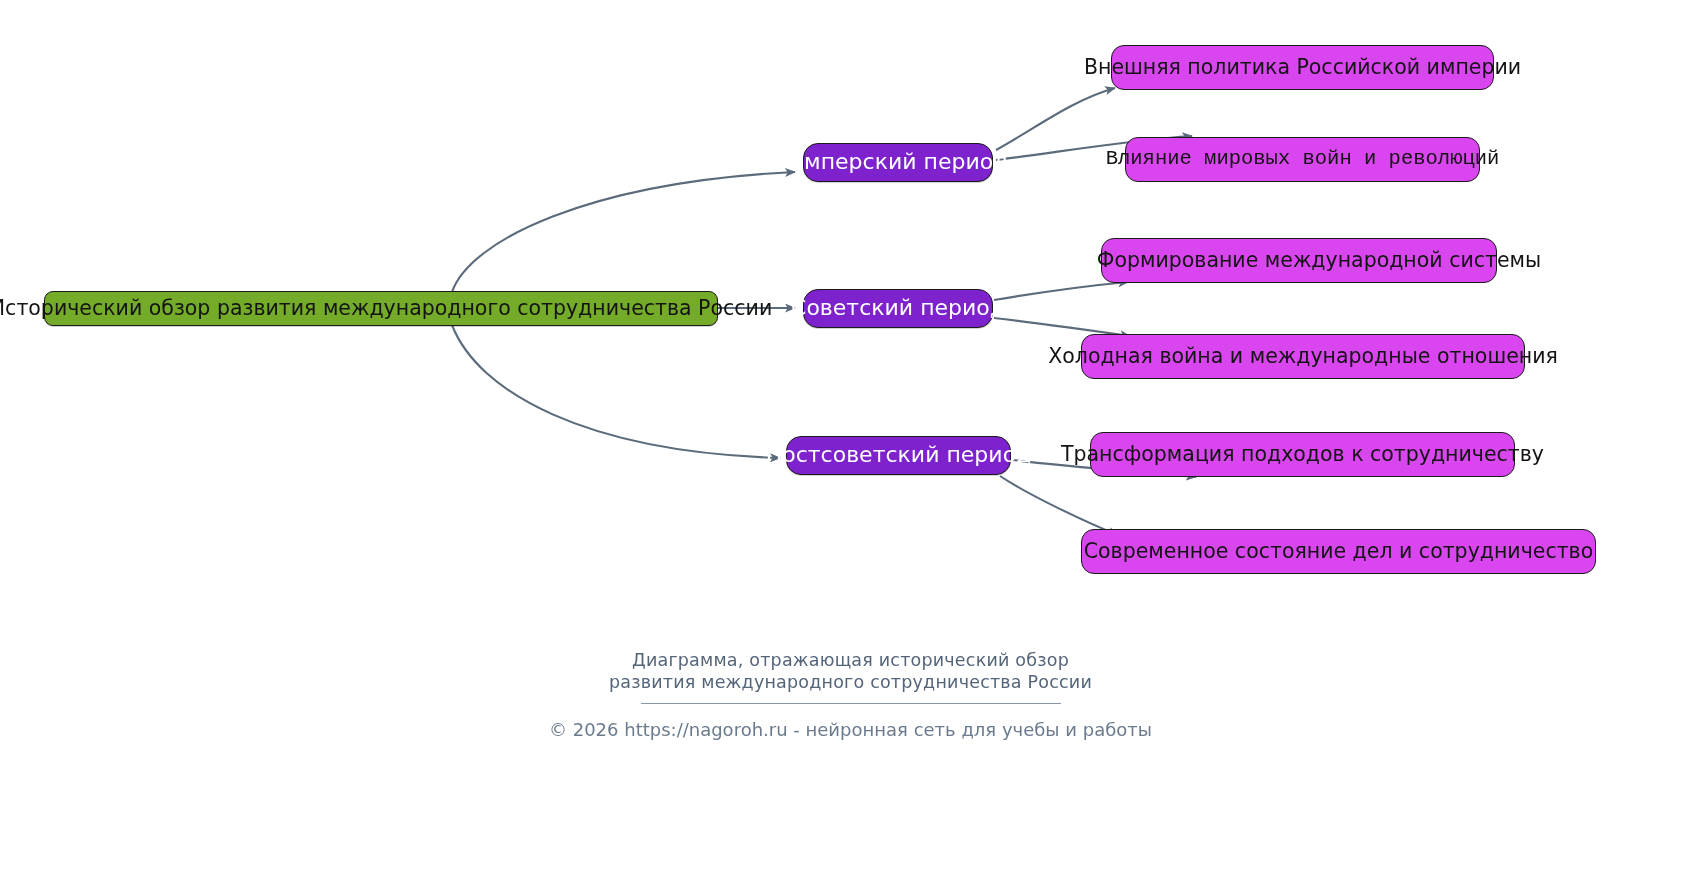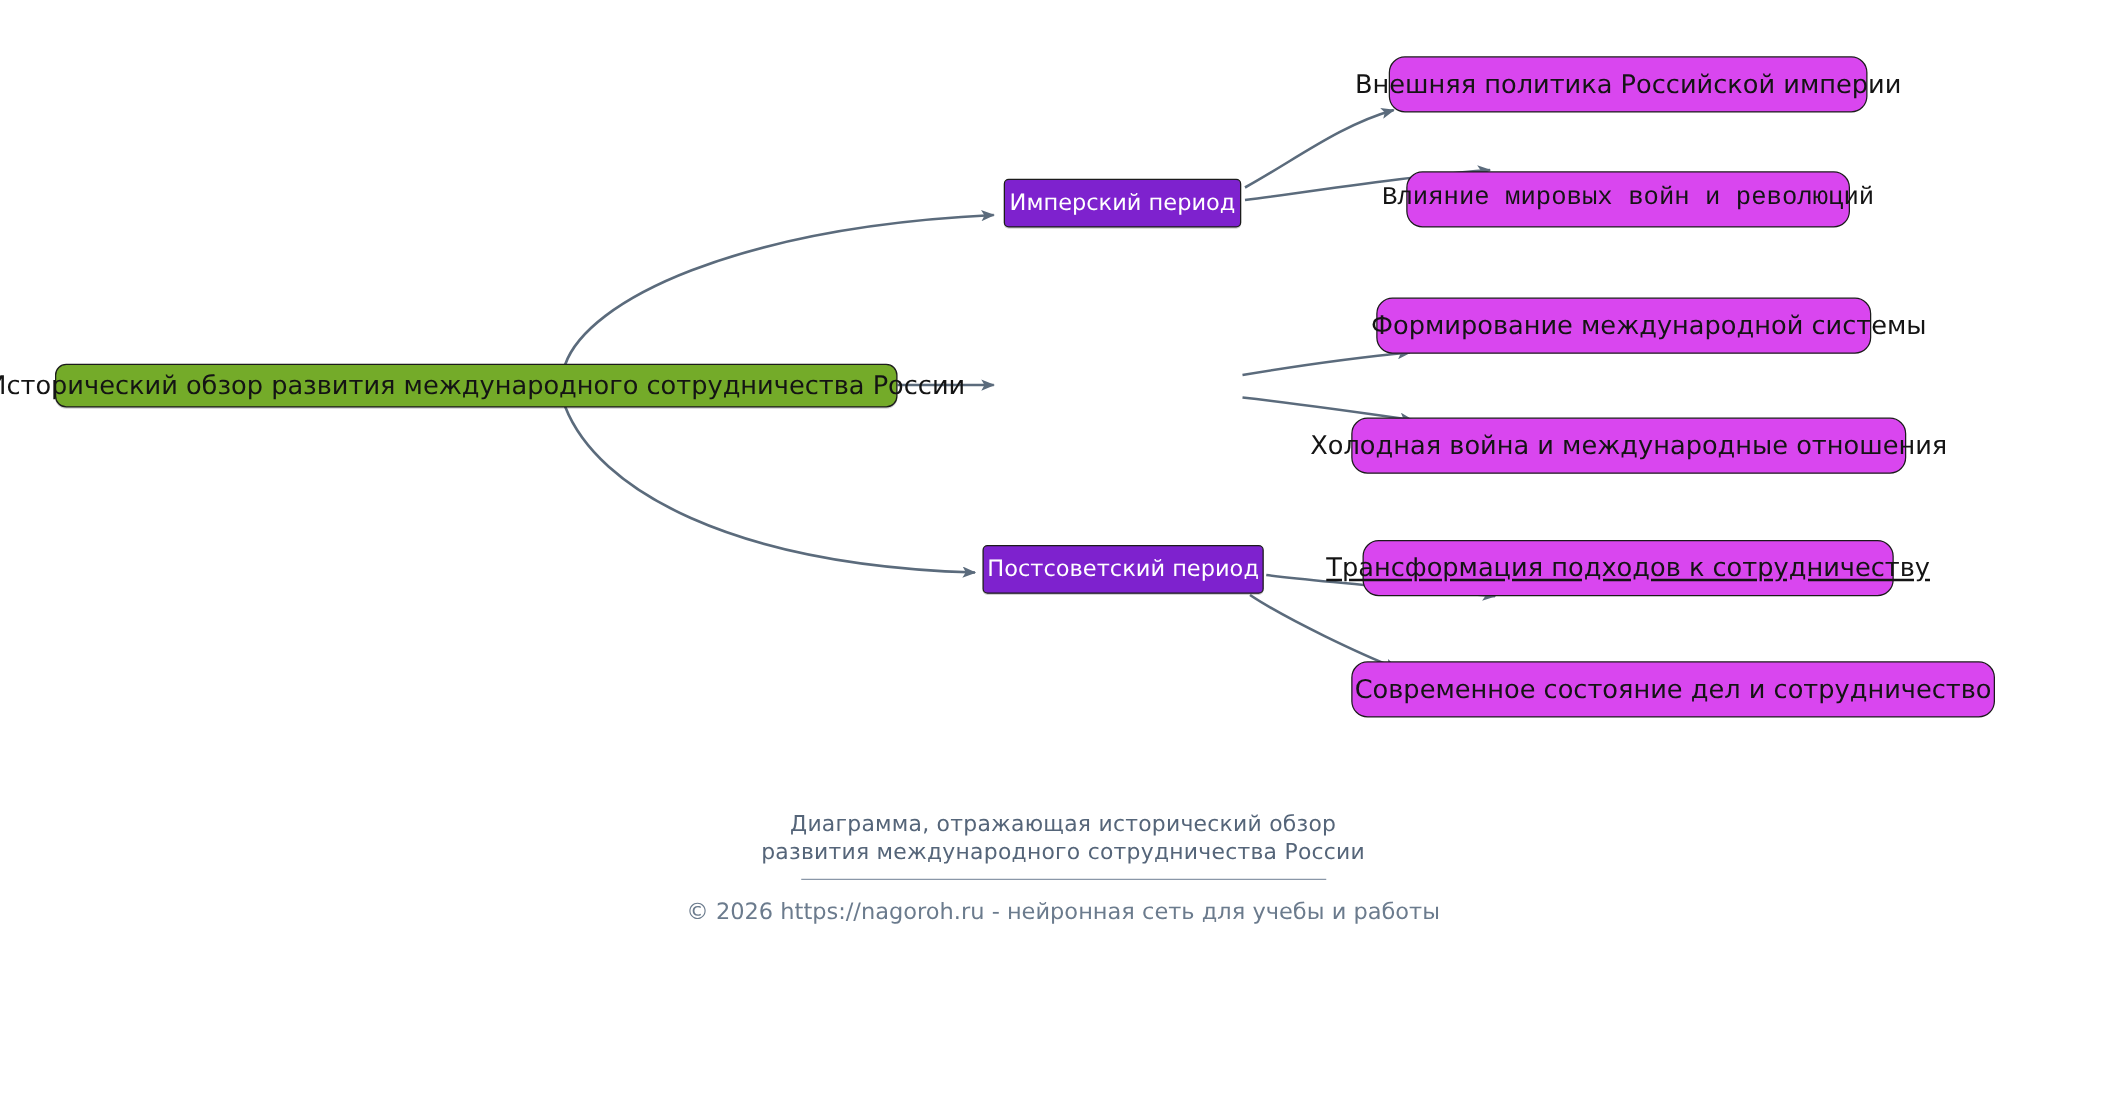--- a/index.html
+++ b/index.html
@@ -25,23 +25,23 @@
     background:#74ab29;
     border:1.6px solid #1b1b1b;
     border-radius:9px;
     color:#141414;
     font-size:20.5px;
     box-shadow:0 1px 0 rgba(0,0,0,.18);
   }
   .node-branch{
     background:#7e22ce;
     border:1.6px solid #1b1b1b;
-    border-radius:4px;
+    border-radius:15px;
     color:#ffffff;
-    font-size:18px;
+    font-size:22px;
     box-shadow:0 1px 0 rgba(0,0,0,.18);
   }
   .node-leaf{
     background:#d946ef;
     border:1.7px solid #1b1b1b;
     border-radius:13px;
     color:#141414;
     font-size:20.5px;
   }
 
@@ -98,32 +98,33 @@
     <path d="M994,318 C1030,322 1088,330 1130,336" fill="none" stroke="#5b6b7c" stroke-width="2.1" marker-end="url(#arrow)"></path>
 
     <path d="M1013,460 C1060,466 1140,472 1196,477" fill="none" stroke="#5b6b7c" stroke-width="2.1" marker-end="url(#arrow)"></path>
     <path d="M1000,476 C1030,496 1090,524 1118,535" fill="none" stroke="#5b6b7c" stroke-width="2.1" marker-end="url(#arrow)"></path>
   </svg>
 
   <div class="node node-root" style="left:44px;top:291px;width:674px;height:35px;">Исторический обзор развития международного сотрудничества России</div>
 
   <div class="node node-branch" style="left:803px;top:143px;width:190px;height:39px;">Имперский период</div>
 
+  <div class="node node-branch" style="left:803px;top:289px;width:190px;height:39px;">Советский период</div>
 
   <div class="node node-branch" style="left:786px;top:436px;width:225px;height:39px;">Постсоветский период</div>
 
   <div class="node node-leaf" style="left:1111px;top:45px;width:383px;height:45px;">Внешняя политика Российской империи</div>
 
   <div class="node node-leaf" style="left:1125px;top:137px;width:355px;height:45px;font-family:Liberation Mono, monospace;">Влияние мировых войн и революций</div>
 
   <div class="node node-leaf" style="left:1101px;top:238px;width:396px;height:45px;padding-left:40px;">Формирование международной системы</div>
 
   <div class="node node-leaf" style="left:1081px;top:334px;width:444px;height:45px;">Холодная война и международные отношения</div>
 
-  <div class="node node-leaf" style="left:1090px;top:432px;width:425px;height:45px;text-decoration:underline;">Трансформация подходов к сотрудничеству</div>
+  <div class="node node-leaf" style="left:1090px;top:432px;width:425px;height:45px;">Трансформация подходов к сотрудничеству</div>
 
   <div class="node node-leaf" style="left:1081px;top:529px;width:515px;height:45px;">Современное состояние дел и сотрудничество</div>
 
   <div class="footer caption">
     <div>Диаграмма, отражающая исторический обзор</div>
     <div>развития международного сотрудничества России</div>
   </div>
 
   <div class="divider"></div>
 

